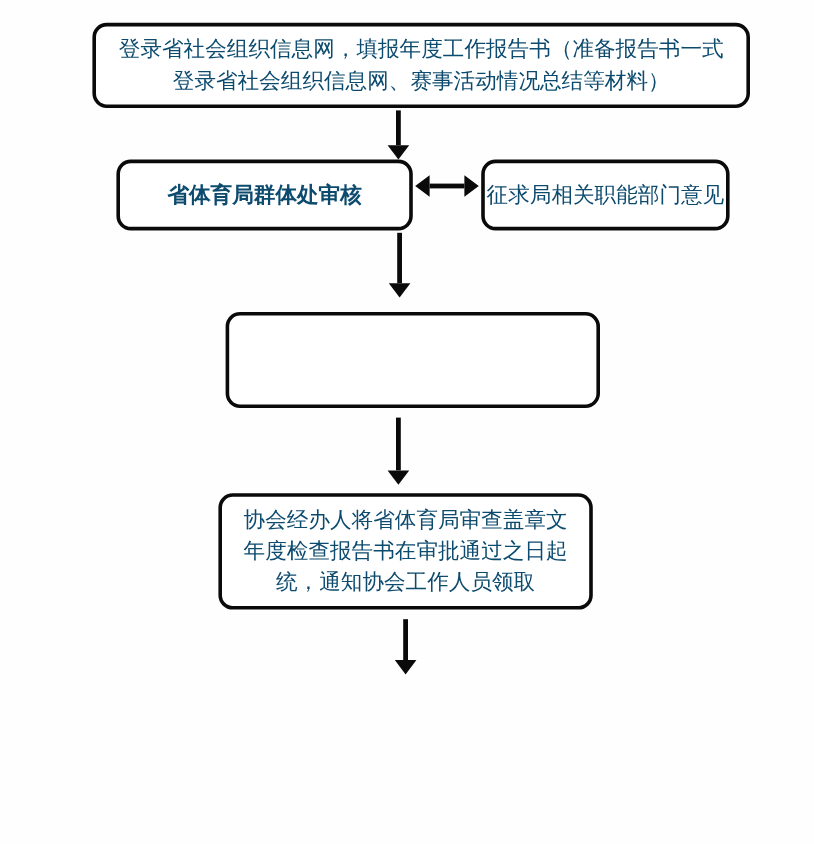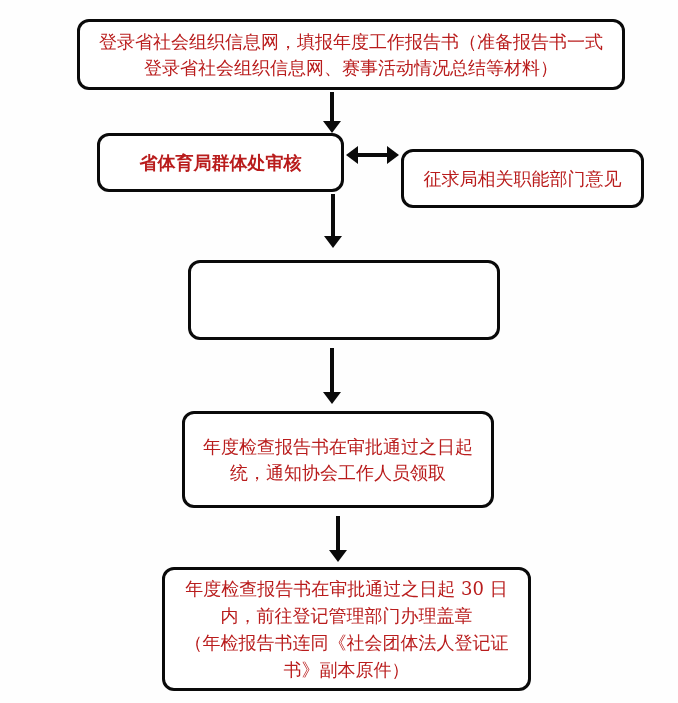--- a/index.html
+++ b/index.html
@@ -6,40 +6,40 @@
     margin: 0;
     padding: 0;
     background: #ffffff;
   }
   .canvas {
     position: relative;
     width: 678px;
     height: 703px;
     background: #fefefe;
     font-family: "DejaVu Serif", "Liberation Serif", serif;
-    color: #b91c1c;
+    color: #0c4a6e;
     overflow: hidden;
   }
   .box {
     position: absolute;
     box-sizing: border-box;
     border: 3px solid #0a0a0a;
     border-radius: 12px;
     background: #ffffff;
     display: flex;
     flex-direction: column;
     justify-content: center;
     align-items: center;
     text-align: center;
     font-size: 18px;
     line-height: 26px;
   }
   .b1 { left: 77px;  top: 19px;  width: 548px; height: 71px;  }
   .b2 { left: 97px;  top: 133px; width: 247px; height: 59px; font-weight: bold;  }
-  .b3 { left: 401px; top: 133px; width: 243px; height: 59px; margin-top: 16px;  }
+  .b3 { left: 401px; top: 133px; width: 207px; height: 59px;  }
   .b4 { left: 188px; top: 260px; width: 312px; height: 80px;  }
   .b5 { left: 182px; top: 411px; width: 312px; height: 97px;  }
   .b6 { left: 162px; top: 567px; width: 369px; height: 124px; line-height: 27px; }
 
   .ln { white-space: nowrap; }
 
   
   .varrow {
     position: absolute;
     width: 18px;
@@ -117,29 +117,24 @@
 
   <div class="box b4">
   </div>
 
   <div class="varrow a3">
     <div class="vstem"></div>
     <div class="vhead"></div>
   </div>
 
   <div class="box b5">
+    <div class="ln">协会经办人将省体育局审查盖章文</div>
     <div class="ln">年度检查报告书在审批通过之日起</div>
     <div class="ln">统，通知协会工作人员领取</div>
   </div>
 
   <div class="varrow a4">
     <div class="vstem"></div>
     <div class="vhead"></div>
   </div>
 
-  <div class="box b6">
-    <div class="ln">年度检查报告书在审批通过之日起 30 日</div>
-    <div class="ln">内，前往登记管理部门办理盖章</div>
-    <div class="ln">（年检报告书连同《社会团体法人登记证</div>
-    <div class="ln">书》副本原件）</div>
-  </div>
 
 </div>
 
 </body></html>

